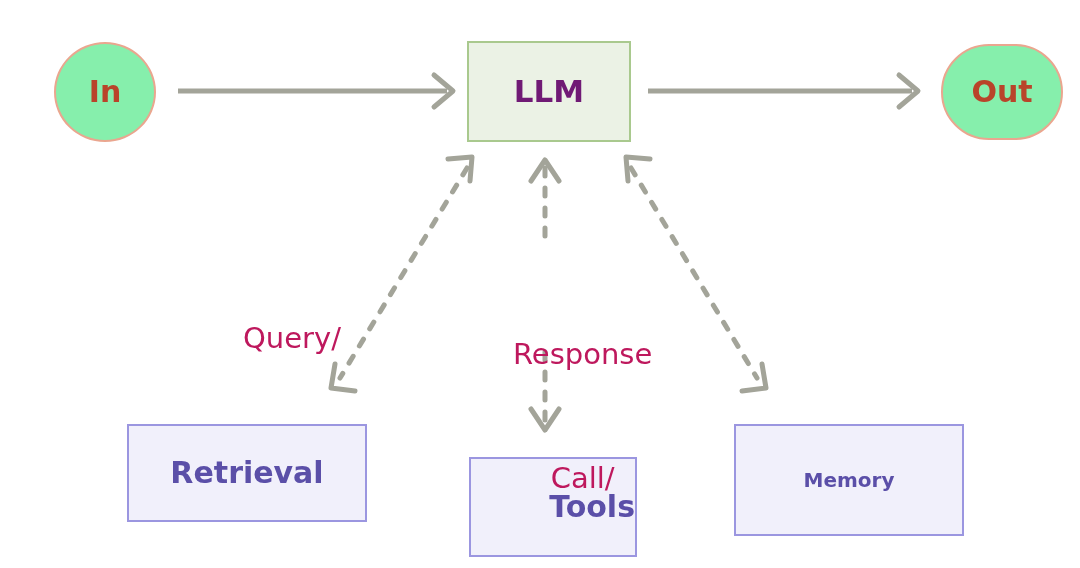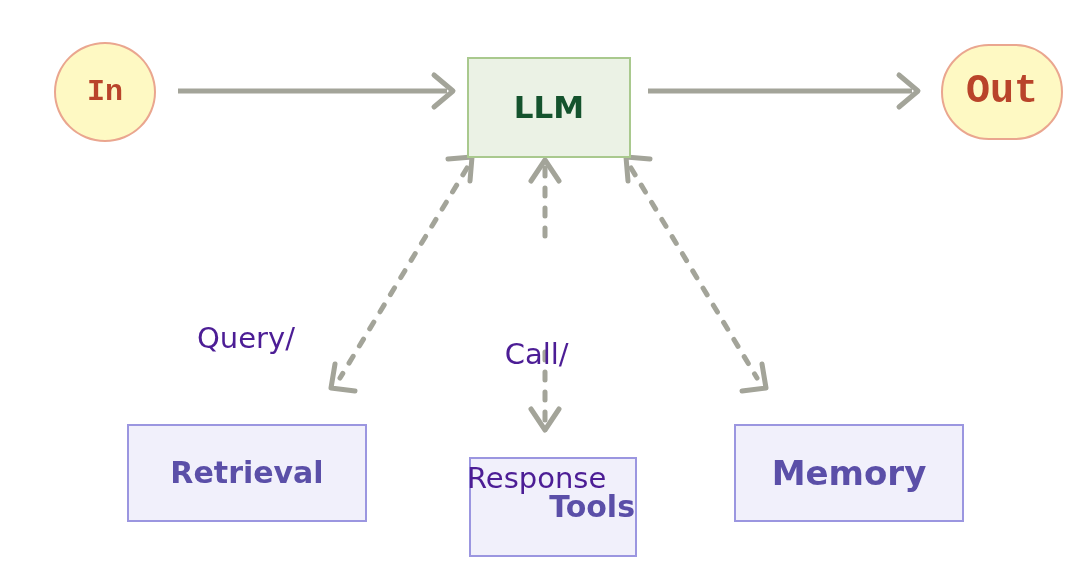--- a/index.html
+++ b/index.html
@@ -31,55 +31,53 @@
     display: flex;
     align-items: center;
     justify-content: center;
     box-sizing: border-box;
     text-align: center;
     line-height: 1;
   }
 
   
   .node-terminal {
-    background: #fef9c3;
+    background: #86efac;
     border: 2px solid #eaa68f;
     color: #b9442a;
     font-weight: bold;
-    font-family: Liberation Mono, monospace;
   }
   #node-in {
     left: 54px;
     top: 42px;
     width: 102px;
     height: 100px;
     border-radius: 50%;
     font-size: 30px;
   }
   #node-out {
     left: 941px;
     top: 44px;
     width: 122px;
     height: 96px;
     border-radius: 48px;
-    font-size: 40px;
+    font-size: 30px;
   }
 
   
   #node-llm {
     left: 467px;
     top: 41px;
     width: 164px;
     height: 101px;
     background: #ebf2e5;
     border: 2px solid #a9c98e;
-    color: #14532d;
+    color: #701a75;
     font-weight: bold;
     font-size: 31px;
-    margin-top: 16px;
   }
 
   
   .node-resource {
     background: #f1f0fb;
     border: 2px solid #9b96e0;
     color: #5b4fa8;
     font-weight: bold;
   }
   #node-retrieval {
@@ -94,31 +92,32 @@
     top: 457px;
     width: 168px;
     height: 100px;
     font-size: 30px;
     justify-content: flex-end;
   }
   #node-memory {
     left: 734px;
     top: 424px;
     width: 230px;
-    height: 98px;
-    font-size: 34px;
+    height: 112px;
+    font-size: 20px;
   }
 
   
   .edge-label {
     position: absolute;
-    color: #4c1d95;
+    color: #be185d;
     font-size: 29px;
     line-height: 1.42;
     white-space: pre;
+    margin-left: 46px;
   }
   #label-query    { left: 197px; top: 236px; text-align: left; }
   #label-call     { left: 467px; top: 252px; text-align: center; }
   #label-read     { left: 750px; top: 236px; text-align: left; }
 </style>
 </head>
 <body>
 
 <div id="canvas">
 
@@ -180,20 +179,20 @@
 
   <div class="node node-resource" id="node-memory">
     <span>Memory</span>
   </div>
 
   <div class="edge-label" id="label-query">
     <div>Query/</div>
   </div>
 
   <div class="edge-label" id="label-call">
+    <div>Response</div>
     <div>Call/</div>
-    <div>Response</div>
   </div>
 
   <div class="edge-label" id="label-read">
   </div>
 
 </div>
 
 </body></html>

